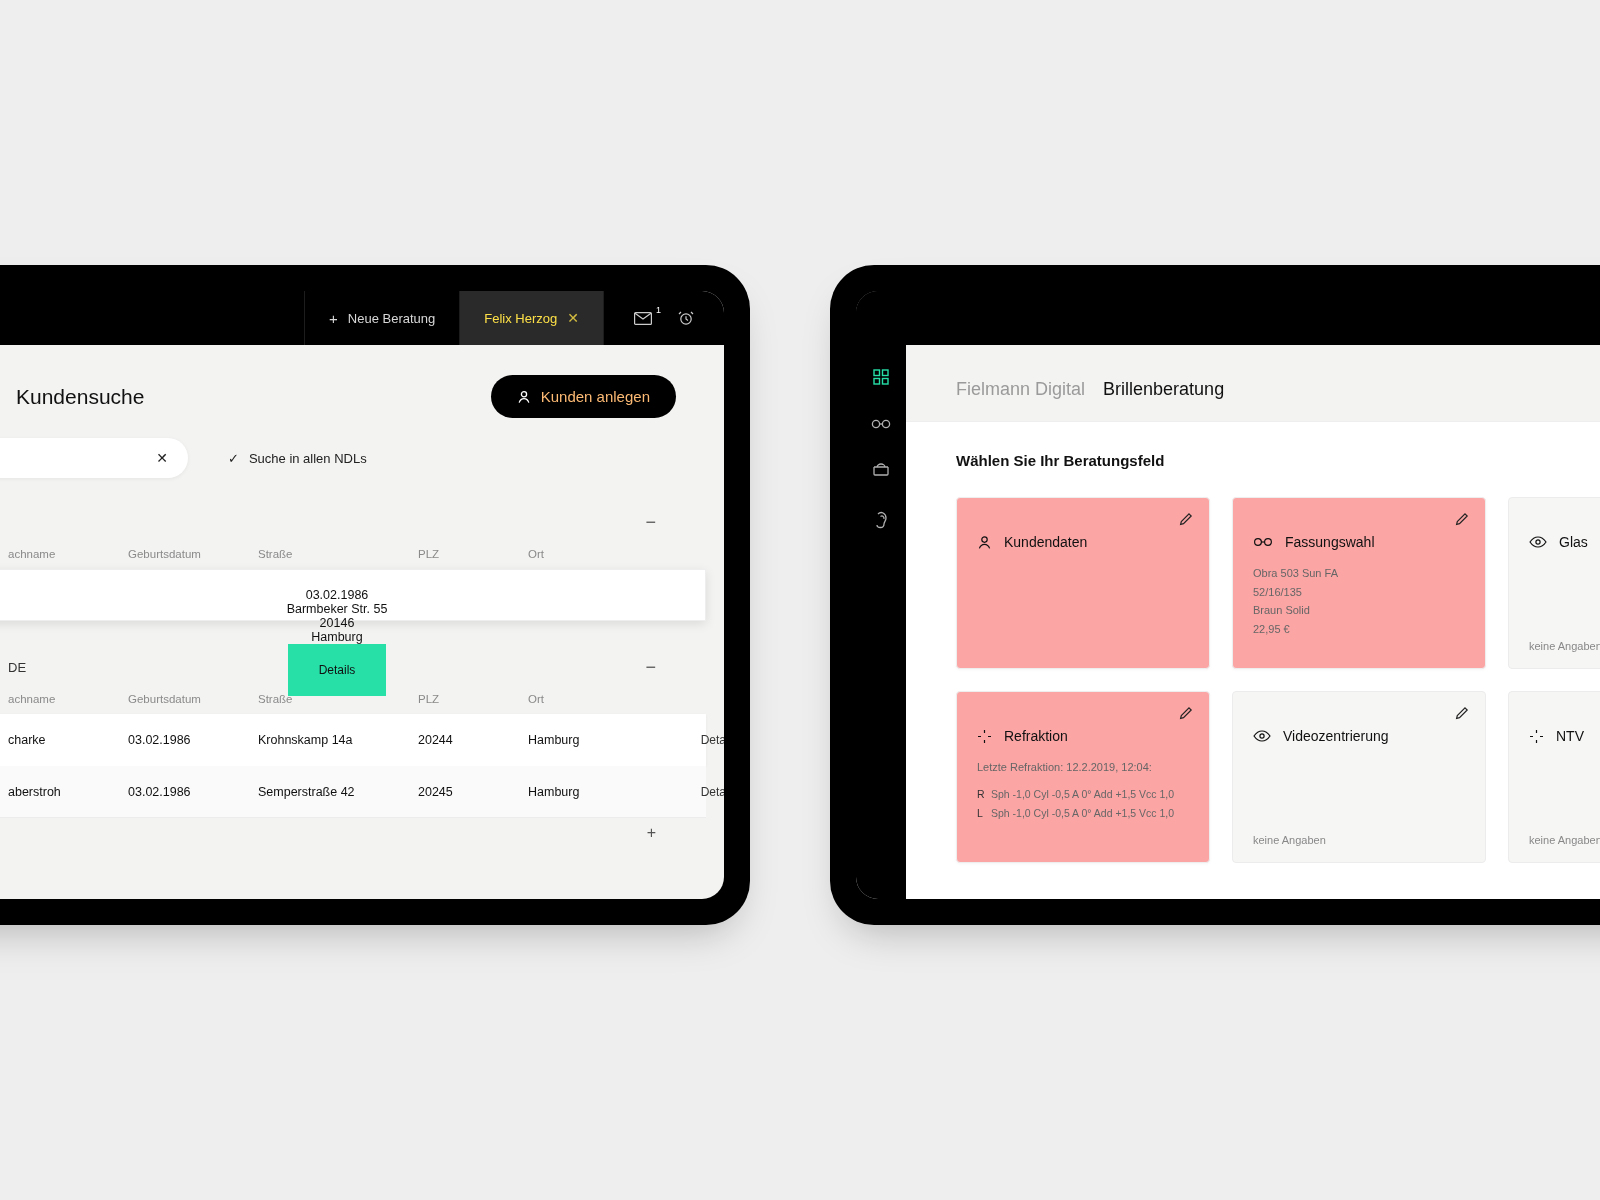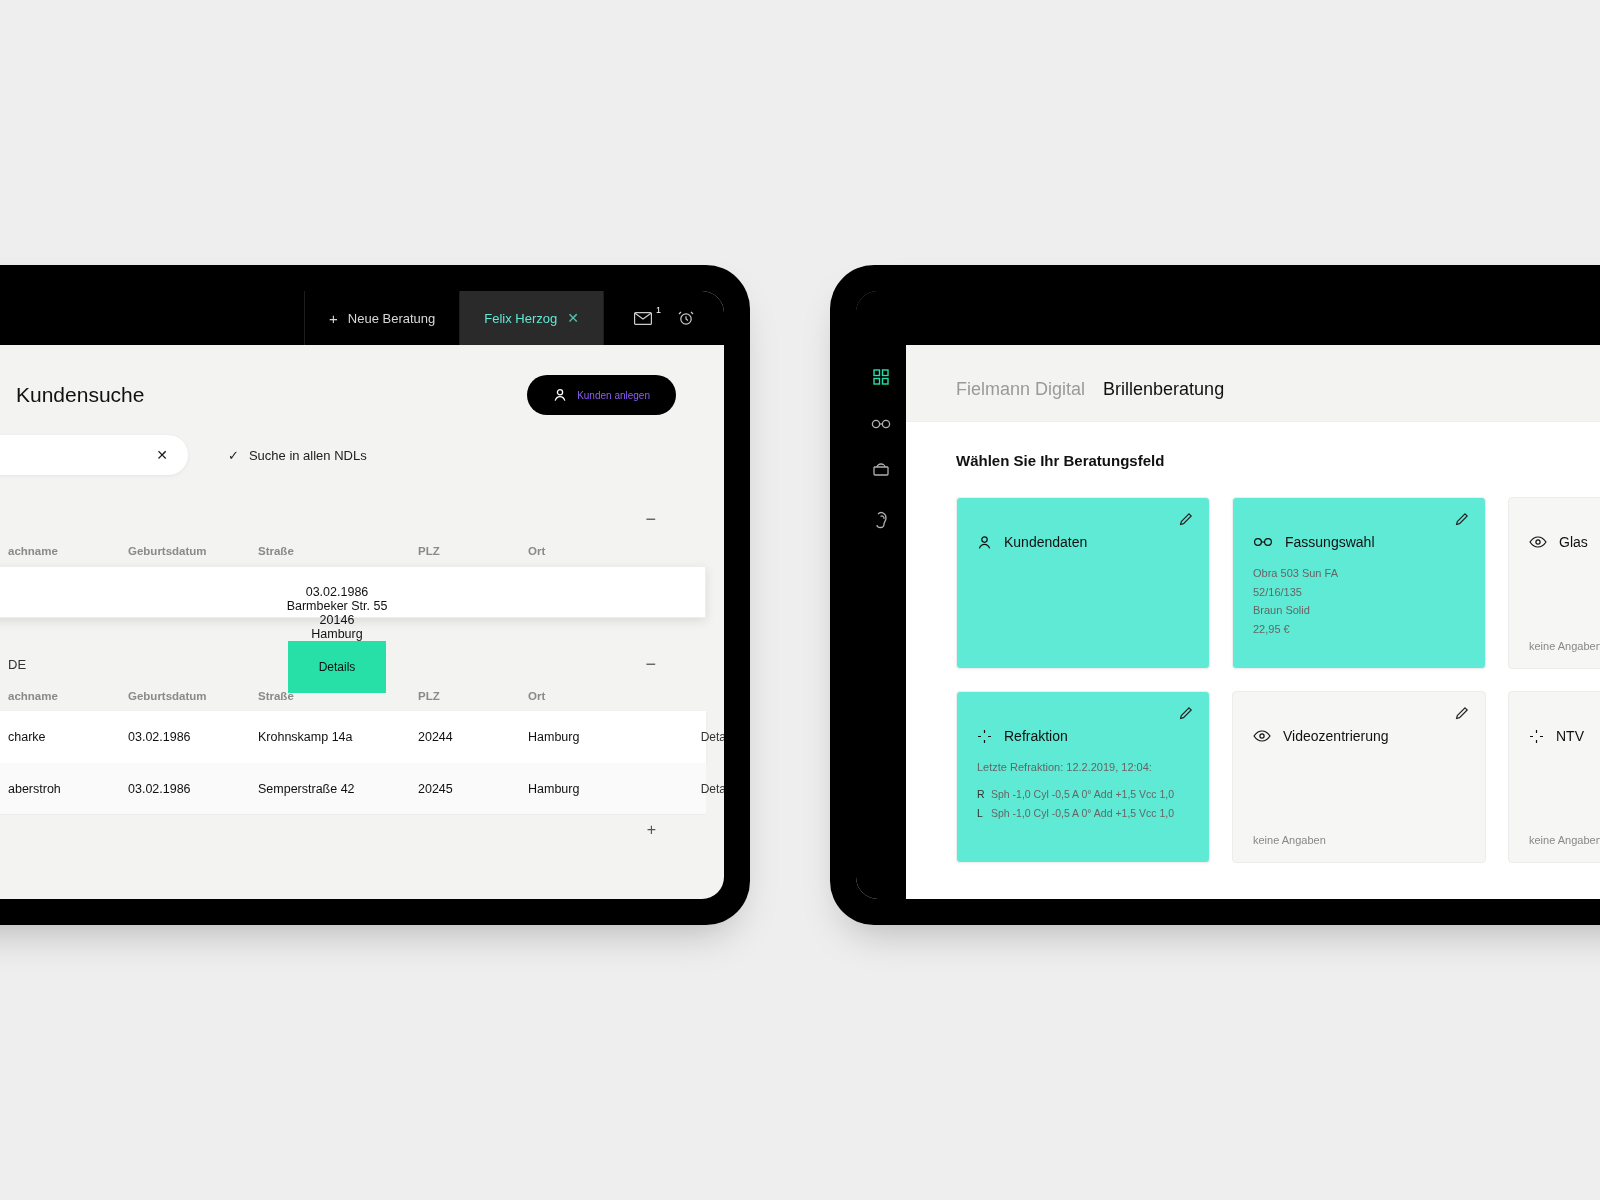--- a/index.html
+++ b/index.html
@@ -38,40 +38,40 @@
   .topbar {
     height: 54px; background: #000; display: flex; align-items: stretch;
     color: #fff; font-size: 13px;
   }
   .topbar .spacer { flex: 1; }
   .tab {
     display: flex; align-items: center; gap: 10px;
     padding: 0 24px; border-left: 1px solid #1d1d1d;
     color: #d8d8d8; cursor: pointer; font-weight: 300;
   }
-  .tab.active { background: #2a2a2a; color: #5eead4; }
+  .tab.active { background: #2a2a2a; color: #fde047; }
   .tab .plus { font-size: 15px; line-height: 1; }
   .tab .close { font-size: 14px; opacity: .8; }
   .top-icons {
     display: flex; align-items: center; gap: 26px;
     padding: 0 30px; border-left: 1px solid #1d1d1d; color: #ccc;
   }
   .mail-wrap { position: relative; }
   .mail-badge {
     position: absolute; top: -7px; right: -9px; font-size: 9px; color: #fff;
   }
 
   .page-head {
     display: flex; align-items: center; justify-content: space-between;
     padding: 30px 48px 0 300px;
   }
   .page-title { font-size: 21px; font-weight: 400; }
   .btn-pill {
-    background: #000; color: #8b5cf6; border: none; border-radius: 999px;
-    padding: 13px 26px; font-size: 10px; display: flex; align-items: center; gap: 10px;
+    background: #000; color: #fdba74; border: none; border-radius: 999px;
+    padding: 13px 26px; font-size: 15px; display: flex; align-items: center; gap: 10px;
     cursor: pointer;
   }
 
   .search-row {
     display: flex; align-items: center; gap: 40px;
     padding: 20px 48px 24px 252px;
   }
   .search-field {
     background: #fff; border-radius: 999px; height: 40px; width: 220px;
     display: flex; align-items: center; justify-content: flex-end; padding: 0 20px;
@@ -90,21 +90,21 @@
   .group-row .minus { font-size: 18px; color: #555; }
 
   .thead, .trow {
     display: grid;
     grid-template-columns: 120px 130px 160px 110px 150px 90px;
     align-items: center;
     padding: 0 0 0 40px;
     font-size: 12.5px;
   }
   .thead { color: #8a8a8a; height: 30px; font-size: 11.5px; }
-  .thead > div { font-weight: 700; }
+  .thead > div { font-weight: 400; }
 
   .trow {
     height: 52px; background: #fff;
     box-shadow: 0 1px 3px rgba(0,0,0,.05);
   }
   .trow.card {
     background: #fff; border-radius: 0;
     box-shadow: 0 3px 10px rgba(0,0,0,.10);
   }
   .trow.dim { background: #fafafa; box-shadow: inset 0 -1px 0 #ececec; }
@@ -143,21 +143,21 @@
   }
   .panel-title { font-size: 15px; font-weight: 600; margin-bottom: 28px; }
 
   .card-grid {
     display: grid;
     grid-template-columns: 254px 254px 254px;
     gap: 22px;
     grid-auto-rows: 172px;
   }
   .card {
-    background:#5eead4; border:1px solid #eee; border-radius:4px;
+    background:#fca5a5; border:1px solid #eee; border-radius:4px;
     padding: 18px 20px 16px 20px; position:relative;
     display:flex; flex-direction:column; box-shadow: 0 1px 3px rgba(0,0,0,.04);
   }
   .card.dim { background:#f6f6f5; border-color:#ececec; box-shadow:none; }
   .card .edit {
     position:absolute; top:14px; right:16px; color:#333; cursor:pointer;
   }
   .card-head { display:flex; align-items:center; gap:12px; font-size:14px; font-weight:500; margin-top:18px; margin-bottom:14px; }
   .card-head .ico { color:#222; }
   .card-body { font-size:11px; color:#666; line-height:1.7; font-weight:300; }

